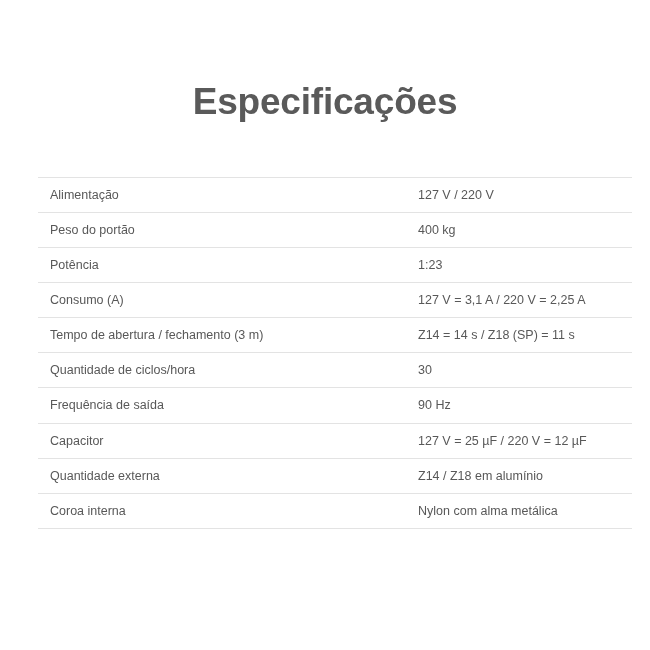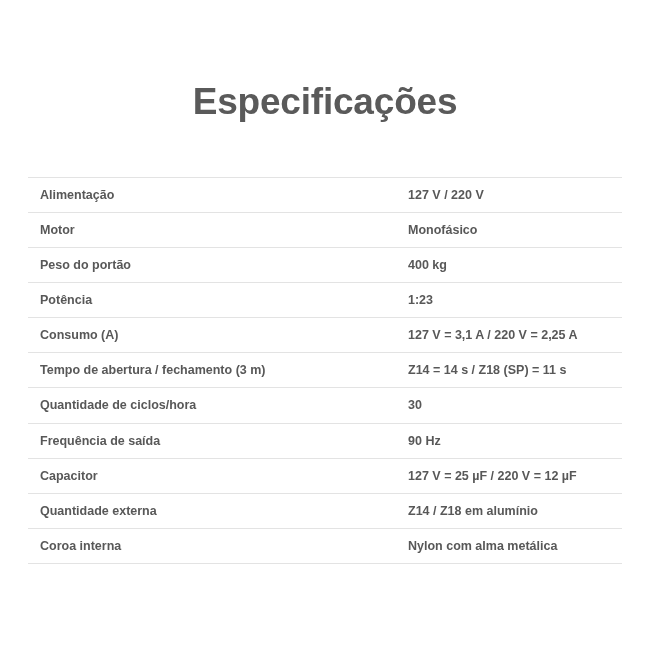--- a/index.html
+++ b/index.html
@@ -11,21 +11,21 @@
     height: 650px;
     background: #ffffff;
     font-family: "Liberation Sans", sans-serif;
     color: #5b5b5b;
     overflow: hidden;
   }
   .page {
     width: 650px;
     height: 650px;
     box-sizing: border-box;
-    padding: 0 28px;
+    padding: 0 38px;
     position: relative;
   }
   .spec-title {
     text-align: center;
     font-size: 37px;
     font-weight: bold;
     color: #5a5a5a;
     letter-spacing: -0.2px;
     margin: 0;
     padding-top: 82px;
@@ -44,21 +44,20 @@
   .spec-table tr:first-child {
     border-top: 1px solid #e3e3e3;
   }
   .spec-table td {
     font-size: 12.5px;
     color: #585858;
     padding: 8px 0 8px 0;
     vertical-align: middle;
     line-height: 1.45;
     height: 13px;
-    font-weight: bold;
   }
   .spec-table td.label {
     width: 380px;
     padding-left: 12px;
     box-sizing: border-box;
   }
   .spec-table td.value {
     width: 214px;
     padding-left: 0px;
     box-sizing: border-box;
@@ -68,24 +67,20 @@
 <body>
 
 <div class="page">
   <h1 class="spec-title">Especificações</h1>
 
   <table class="spec-table">
     <tbody>
       <tr>
         <td class="label">Alimentação</td>
         <td class="value">127 V / 220 V</td>
-      </tr>
-      <tr>
-        <td class="label">Motor</td>
-        <td class="value">Monofásico</td>
       </tr>
       <tr>
         <td class="label">Peso do portão</td>
         <td class="value">400 kg</td>
       </tr>
       <tr>
         <td class="label">Potência</td>
         <td class="value">1:23</td>
       </tr>
       <tr>

